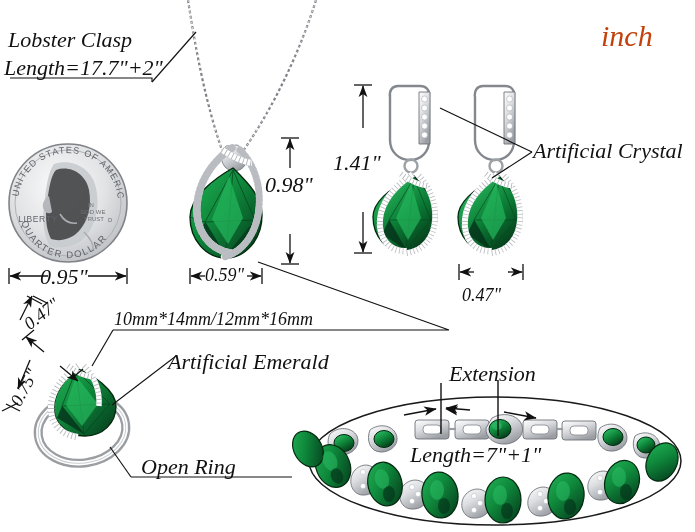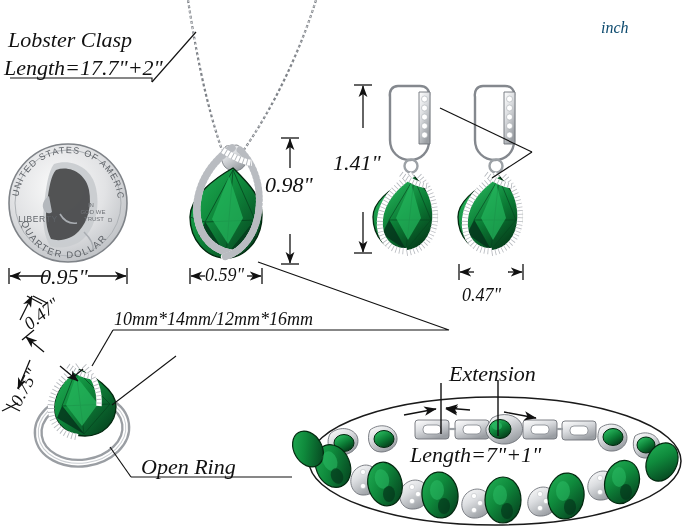--- a/index.html
+++ b/index.html
@@ -4,21 +4,21 @@
 <style>
   html,body{margin:0;padding:0;background:#fff;}
   body{width:695px;height:532px;position:relative;overflow:hidden;
        font-family:"Liberation Serif","DejaVu Serif",serif;color:#111;}
   .stage{position:absolute;inset:0;}
   .lbl{position:absolute;font-style:italic;white-space:nowrap;line-height:1.05;}
   .dim{position:absolute;font-style:italic;white-space:nowrap;}
   svg.vec{position:absolute;left:0;top:0;width:695px;height:532px;overflow:visible;}
   .t18{font-size:22px;}
   .t17{font-size:18px;}
-  .inch{color:#0c4a6e;font-size:16px;font-style:italic;}
+  .inch{color:#c2410c;font-size:30px;font-style:italic;}
 </style>
 </head>
 <body>
 
 <div class="stage">
 
   <svg class="vec" viewBox="0 0 695 532">
     <defs>
       <linearGradient id="gEm" x1="0" y1="0" x2="1" y2="1">
         <stop offset="0%" stop-color="#23b257"></stop>
@@ -350,29 +350,31 @@
       <path d="M504,412 L536,418" marker-end="url(#arL)"></path>
       <path d="M446,408 L470,410" marker-start="url(#arR)"></path>
     </g>
   </svg>
 
   <div class="lbl t18" style="left:8px;top:28px;">Lobster Clasp</div>
   <div class="lbl t18" style="left:4px;top:56px;">Length=17.7"+2"</div>
 
   <div class="lbl inch" style="left:601px;top:20px;">inch</div>
 
+  <div class="lbl t18" style="left:533px;top:139px;">Artificial Crystal</div>
 
   <div class="dim t18" style="left:40px;top:264px;">0.95"</div>
   <div class="dim t17" style="left:205px;top:265px;">0.59"</div>
   <div class="dim t18" style="left:265px;top:172px;">0.98"</div>
   <div class="dim t18" style="left:333px;top:150px;">1.41"</div>
   <div class="dim t17" style="left:462px;top:285px;">0.47"</div>
 
   <div class="dim t17" style="left:20px;top:318px;transform:rotate(-38deg);transform-origin:left top;">0.47"</div>
   <div class="dim t17" style="left:6px;top:400px;transform:rotate(-62deg);transform-origin:left top;">0.75"</div>
 
   <div class="lbl t17" style="left:114px;top:310px;">10mm*14mm/12mm*16mm</div>
+  <div class="lbl t18" style="left:168px;top:350px;">Artificial Emerald</div>
   <div class="lbl t18" style="left:449px;top:362px;">Extension</div>
 
   <div class="lbl t18" style="left:141px;top:455px;">Open Ring</div>
   <div class="lbl t18" style="left:410px;top:443px;">Length=7"+1"</div>
 
 </div>
 
 </body></html>

